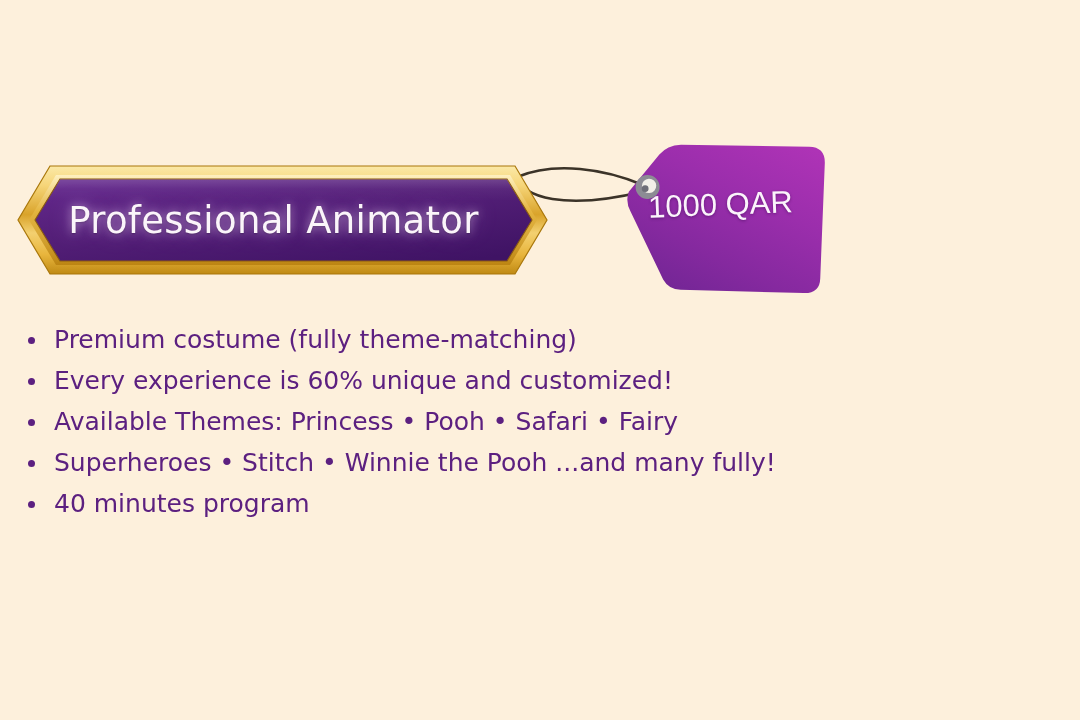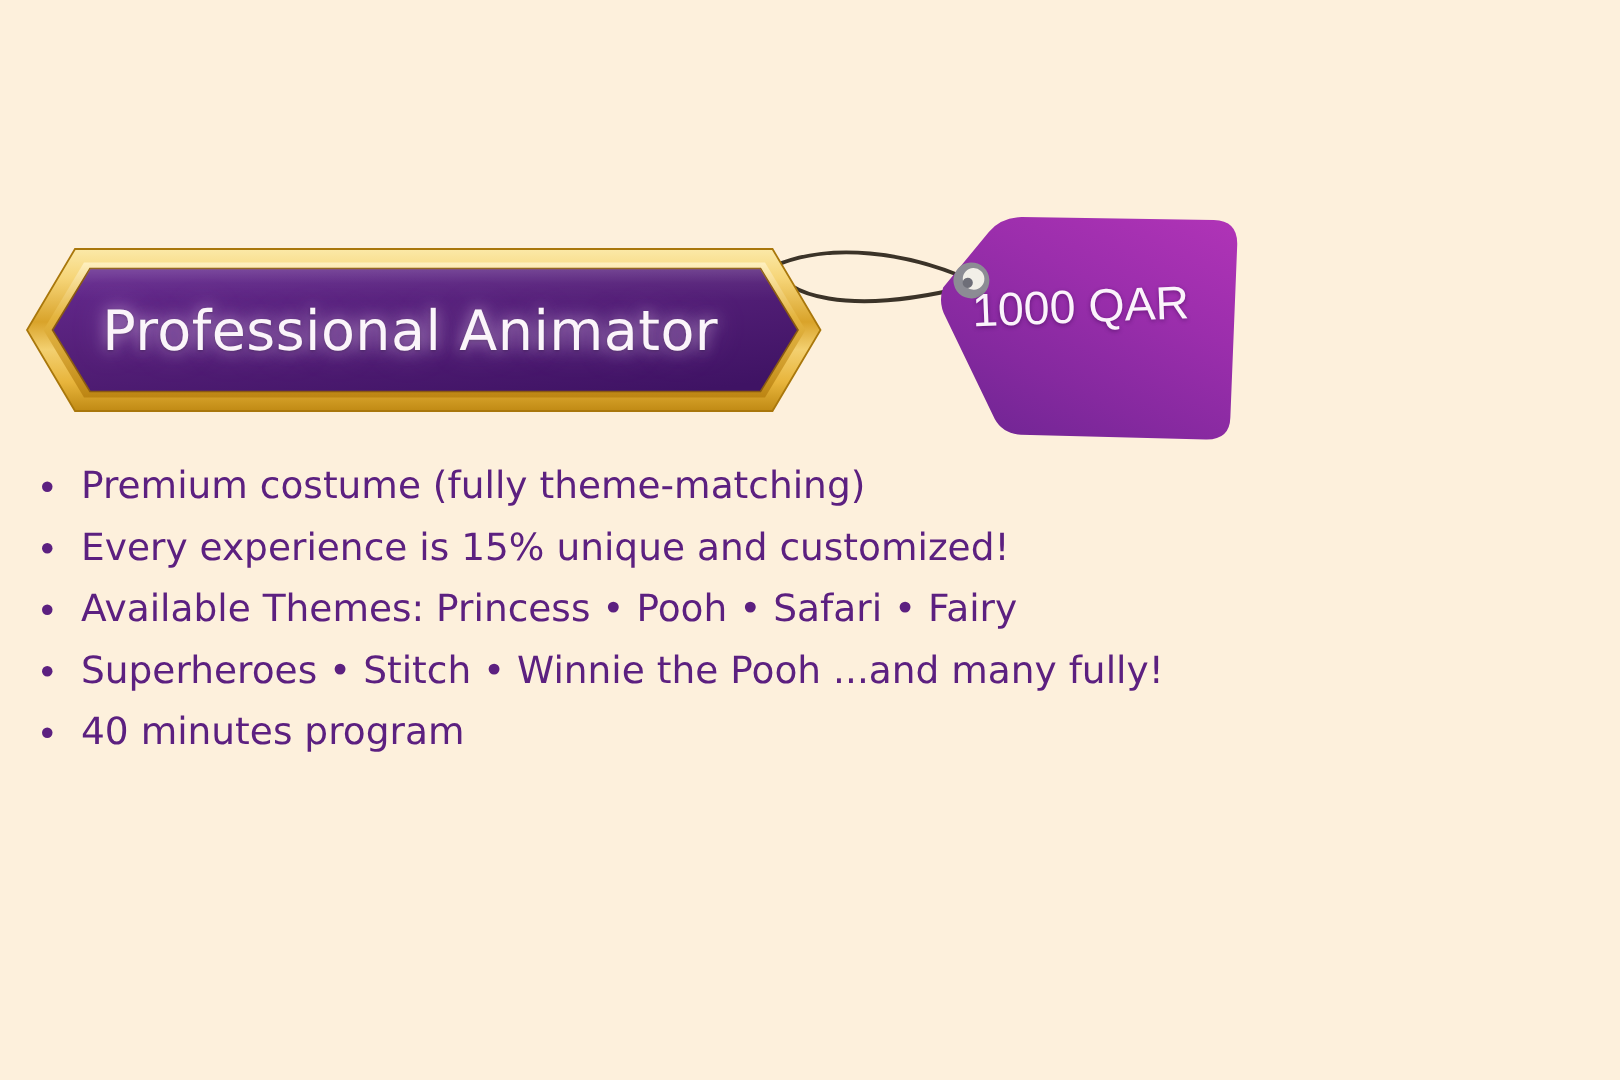--- a/index.html
+++ b/index.html
@@ -102,21 +102,21 @@
     width: 170px;
     height: 80px;
     overflow: visible;
     pointer-events: none;
   }
 
   
   .features {
     position: absolute;
     left: 24px;
-    top: 308px;
+    top: 324px;
     width: 1000px;
     list-style: none;
     margin: 0;
     padding: 0;
   }
   .feature-item {
     position: relative;
     padding-left: 30px;
     margin: 0 0 10px 0;
     font-family: "DejaVu Sans", sans-serif;
@@ -212,19 +212,19 @@
         <circle cx="49" cy="54" r="12" fill="#8C8C94"></circle>
         <circle cx="50.5" cy="53" r="7.2" fill="#F2EFE8"></circle>
         <circle cx="46.5" cy="55.5" r="3.4" fill="#6E6E78"></circle>
       </g>
     </svg>
     <div class="tag-price">1000 QAR</div>
   </div>
 
   <ul class="features">
     <li class="feature-item">Premium costume (fully theme-matching)</li>
-    <li class="feature-item">Every experience is 15% unique and customized!</li>
+    <li class="feature-item">Every experience is 60% unique and customized!</li>
     <li class="feature-item">Available Themes: Princess • Pooh • Safari  • Fairy</li>
     <li class="feature-item">Superheroes • Stitch • Winnie the Pooh ...and many fully!</li>
     <li class="feature-item">40 minutes program</li>
   </ul>
 
 </div>
 
 </body></html>

